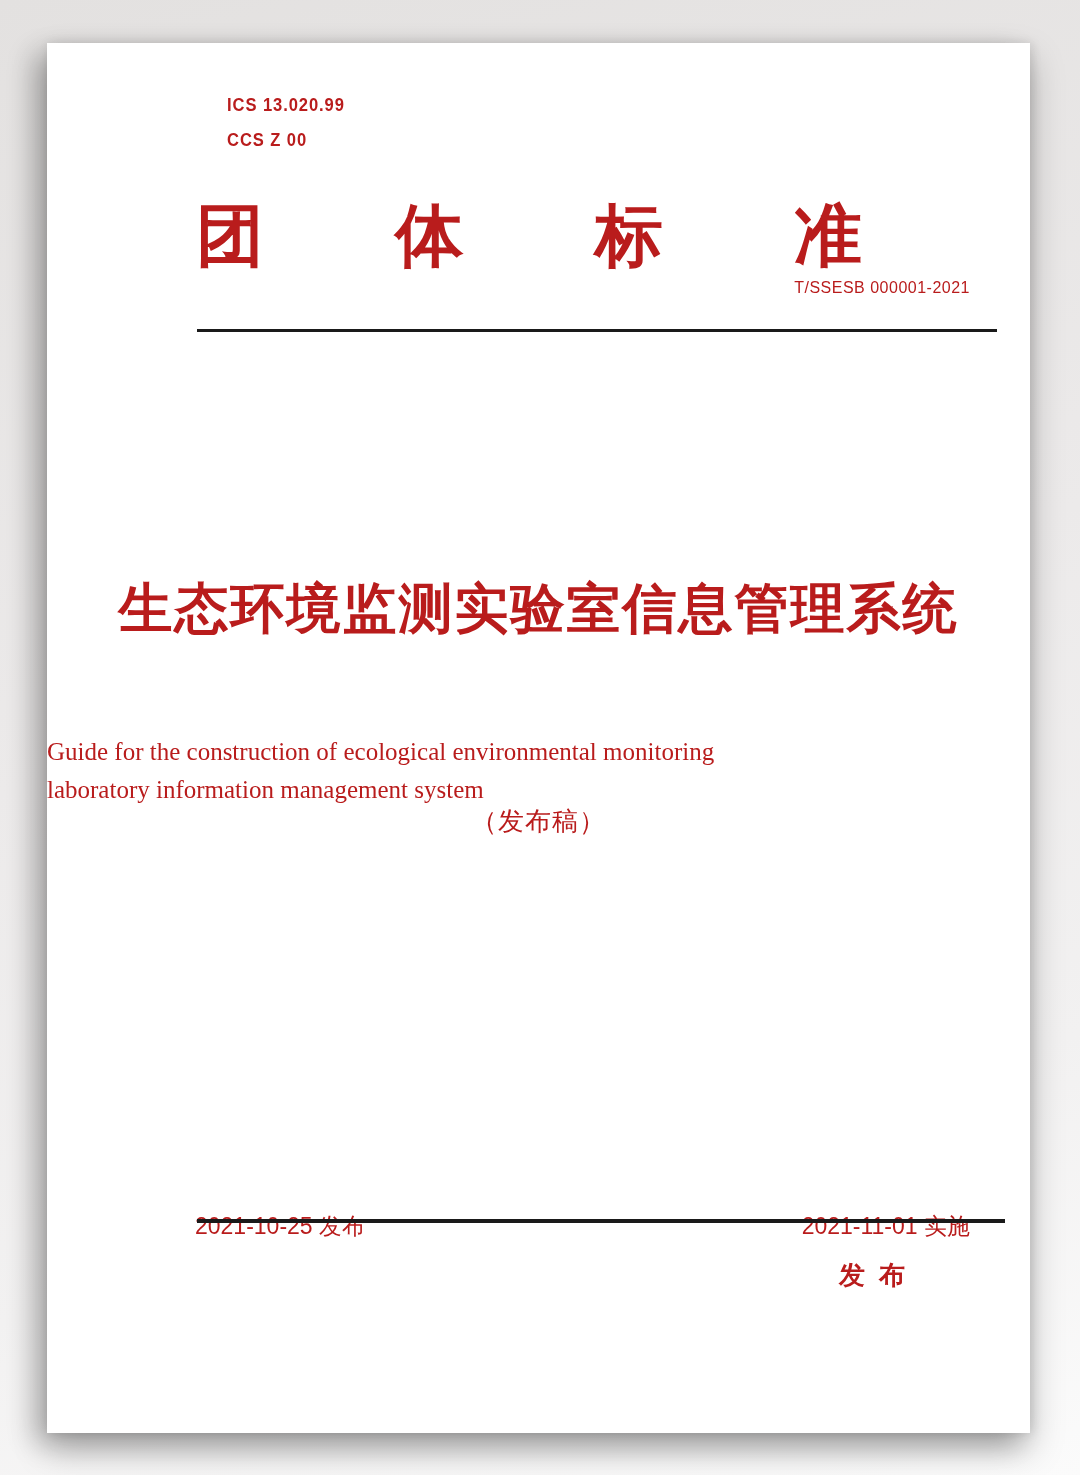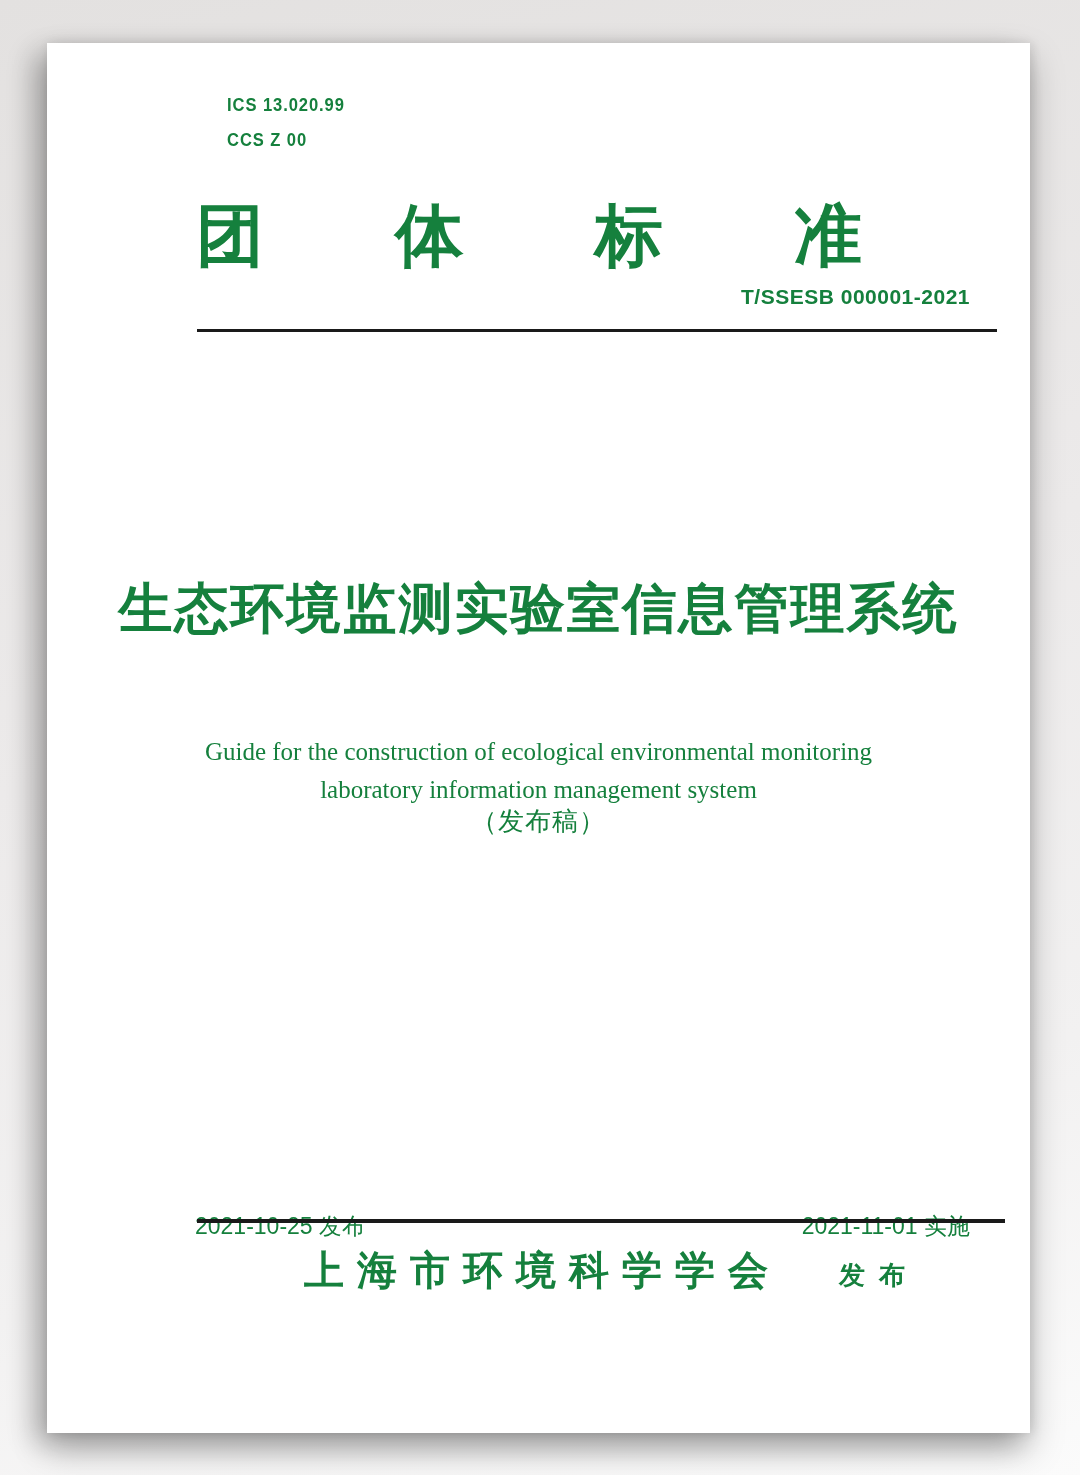--- a/index.html
+++ b/index.html
@@ -17,21 +17,21 @@
     background: linear-gradient(165deg, #e3e1e0 0%, #eceaea 45%, #f2f1f1 75%, #fbfbfb 100%);
   }
   .page {
     position: absolute;
     left: 47px;
     top: 43px;
     width: 983px;
     height: 1390px;
     background: #ffffff;
     box-shadow: -14px 10px 26px rgba(0,0,0,0.20), 0 16px 32px rgba(0,0,0,0.25), 2px 0 10px rgba(0,0,0,0.10);
-    color: #15803d;
+    color: #b91c1c;
   }
   .abs { position: absolute; }
 
   .code-line {
     left: 180px;
     font-size: 18px;
     font-weight: 700;
     letter-spacing: 1px;
     white-space: nowrap;
     transform: scaleX(0.92);
@@ -46,24 +46,24 @@
     width: 666px;
     display: flex;
     justify-content: space-between;
     font-size: 68px;
     font-weight: 900;
     line-height: 1;
   }
   .doc-type span { display: block; }
 
   .std-number {
-    top: 242px;
+    top: 236px;
     right: 60px;
-    font-size: 21px;
-    font-weight: 700;
+    font-size: 16px;
+    font-weight: 400;
     letter-spacing: 0.5px;
     white-space: nowrap;
   }
 
   .rule-top {
     left: 150px;
     top: 286px;
     width: 800px;
     height: 3px;
     background: #1a1a1a;
@@ -78,21 +78,20 @@
     letter-spacing: 2px;
     line-height: 1;
     white-space: nowrap;
   }
   .zh-title.line1 { top: 538px; }
   .zh-title.line2 { top: 608px; }
 
   .en-title {
     left: 0;
     width: 983px;
-    text-align: center;
     font-family: "Liberation Serif", serif;
     font-size: 25px;
     font-weight: 400;
     line-height: 1.1;
     white-space: nowrap;
   }
   .en-title.line1 { top: 695px; }
   .en-title.line2 { top: 733px; }
 
   .draft-note {
@@ -168,17 +167,16 @@
     <div class="abs en-title line1">Guide for the construction of ecological environmental monitoring</div>
     <div class="abs en-title line2">laboratory information management system</div>
 
     <div class="abs draft-note">（发布稿）</div>
 
     <div class="abs date-line date-issue">2021-10-25 发布</div>
     <div class="abs date-line date-impl">2021-11-01 实施</div>
 
     <div class="abs rule-bottom"></div>
 
-    <div class="abs publisher">上海市环境科学学会</div>
     <div class="abs publish-label">发布</div>
 
   </div>
 </div>
 
 </body></html>

